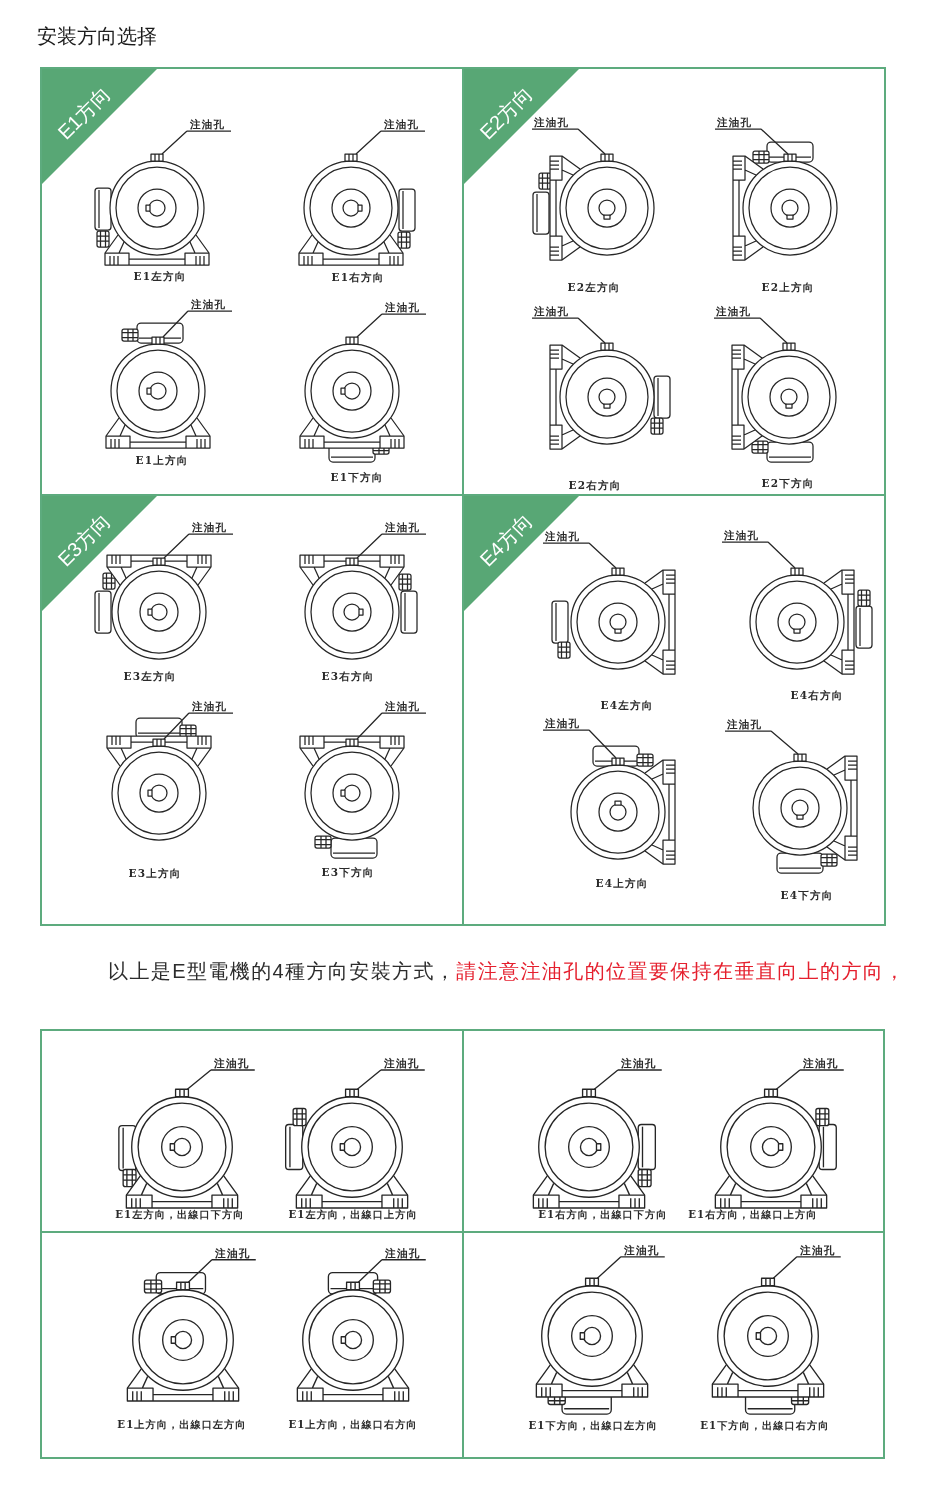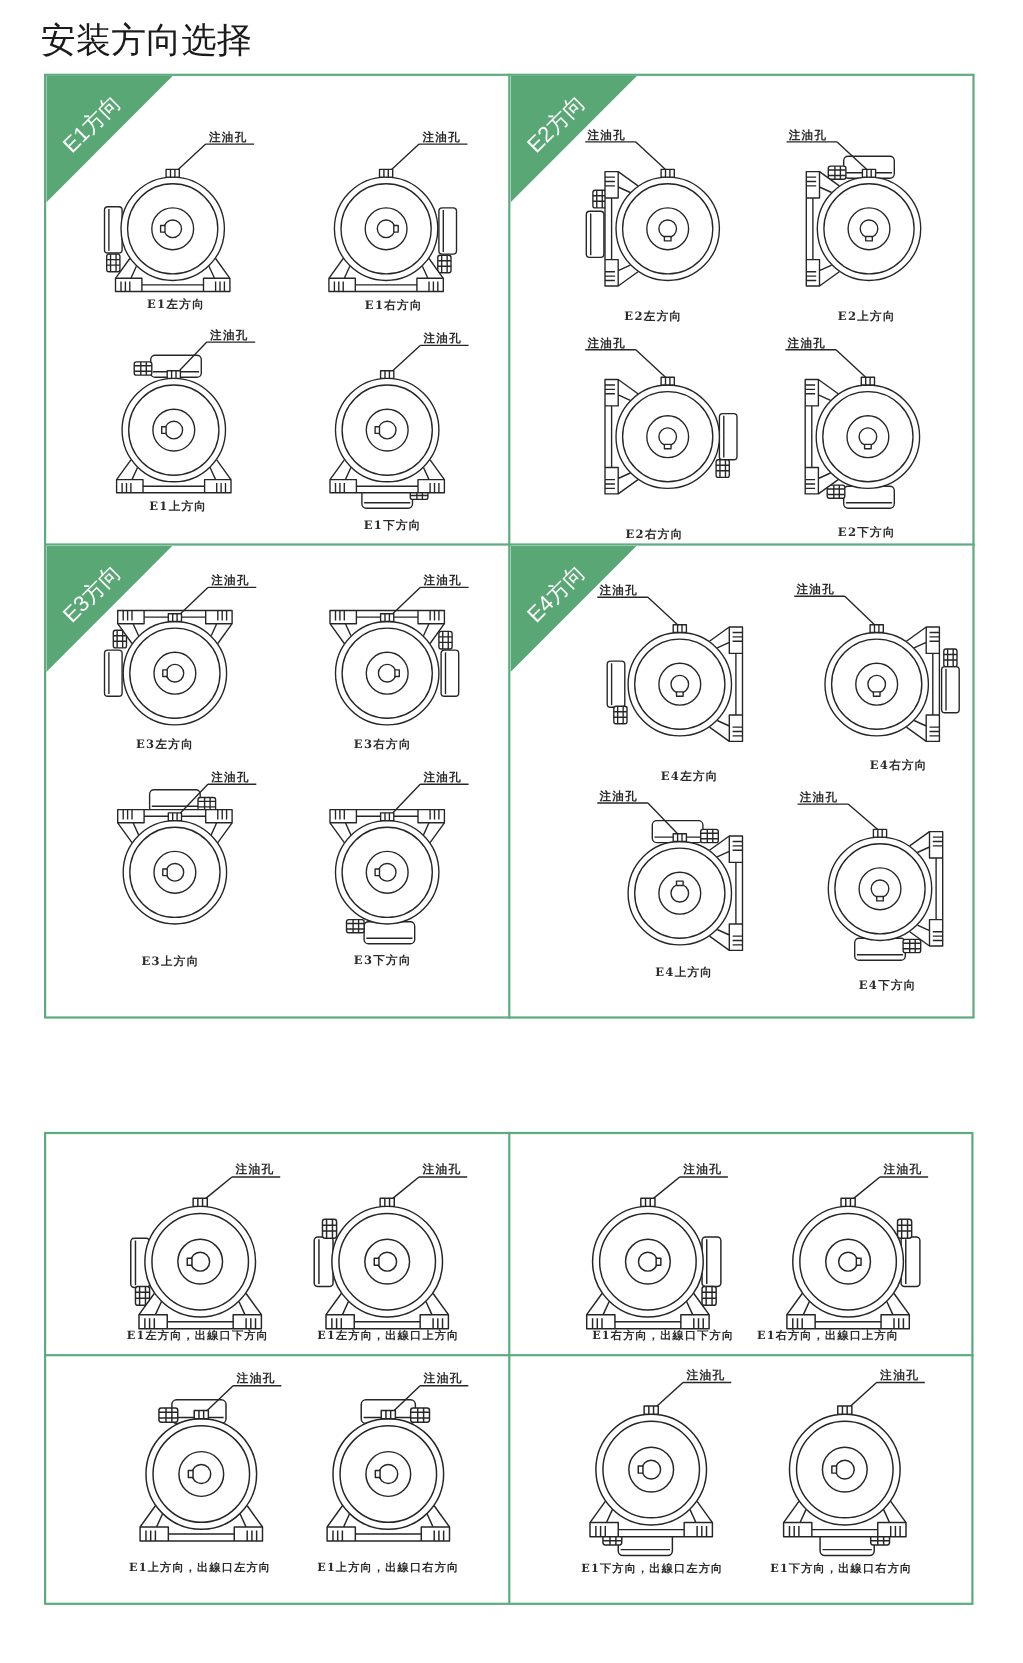--- a/index.html
+++ b/index.html
@@ -1,18 +1,18 @@
 <!DOCTYPE html>
 <html><head>
 <meta charset="utf-8">
 <style>
 *{box-sizing:border-box;}
 html,body{margin:0;padding:0;background:#fff;}
 #page{position:relative;width:930px;height:1512px;overflow:hidden;background:#fff;font-family:"Liberation Sans","DejaVu Sans",sans-serif;color:#222;}
-.title{position:absolute;left:37px;top:22px;margin:0;font-size:32px;line-height:28px;font-weight:normal;color:#1b1b1b;white-space:nowrap;}
+.title{position:absolute;left:37px;top:22px;margin:0;font-size:20px;line-height:28px;font-weight:normal;color:#1b1b1b;white-space:nowrap;}
 .frame{position:absolute;border:2px solid #5dab7e;}
 .rule{position:absolute;background:#5dab7e;}
 .quad{position:absolute;}
 .tag-tri{position:absolute;left:0;top:0;width:115px;height:115px;background:#58a775;clip-path:polygon(0 0,100% 0,0 100%);}
 .tag-text{position:absolute;left:42px;top:44px;transform:translate(-50%,-50%) rotate(-45deg);color:#fff;font-size:20px;line-height:22px;white-space:nowrap;font-family:"Liberation Sans","DejaVu Sans",sans-serif;}
 .note-line{position:absolute;font-size:20px;line-height:24px;letter-spacing:1.4px;color:#2c2c2c;white-space:nowrap;}
 .note-line .red{color:#e5202e;}
 .drawings{position:absolute;left:0;top:0;pointer-events:none;}
 .drawings text{stroke:none;fill:#2a2a2a;font-family:"DejaVu Serif","Liberation Serif",serif;font-weight:bold;}
 .drawings .callout{font-size:10.5px;letter-spacing:1.2px;}
@@ -41,20 +41,21 @@
   </div>
   <div class="quad" style="left:42px;top:496px;width:420px;height:428px;">
     <div class="tag-tri"></div>
     <span class="tag-text">E3方向</span>
   </div>
   <div class="quad" style="left:464px;top:496px;width:420px;height:428px;">
     <div class="tag-tri"></div>
     <span class="tag-text">E4方向</span>
   </div>
 
+  <div class="note-line" style="left:108px;top:959px;"><span>以上是E型電機的4種方向安裝方式，</span><span class="red">請注意注油孔的位置要保持在垂直向上的方向，</span></div>
 
   <div class="frame" style="left:40px;top:1029px;width:845px;height:430px;"></div>
   <div class="rule" style="left:462px;top:1029px;width:2px;height:430px;"></div>
   <div class="rule" style="left:40px;top:1231px;width:845px;height:2px;"></div>
   <div class="quad" style="left:42px;top:1031px;width:420px;height:200px;"></div>
   <div class="quad" style="left:464px;top:1031px;width:419px;height:200px;"></div>
   <div class="quad" style="left:42px;top:1233px;width:420px;height:224px;"></div>
   <div class="quad" style="left:464px;top:1233px;width:419px;height:224px;"></div>
 
   <svg class="drawings" width="930" height="1512" viewBox="0 0 930 1512" xmlns="http://www.w3.org/2000/svg">

